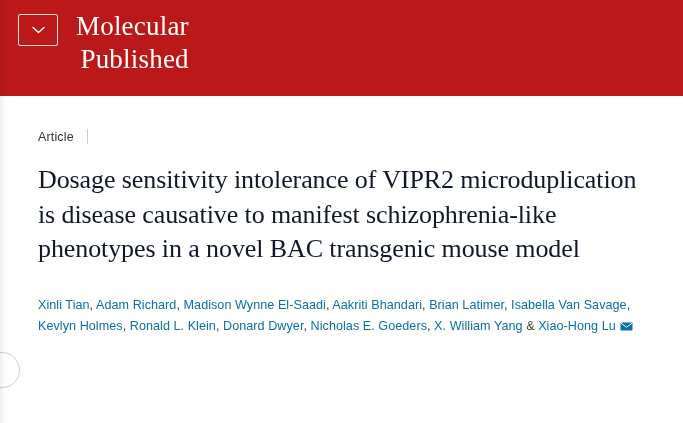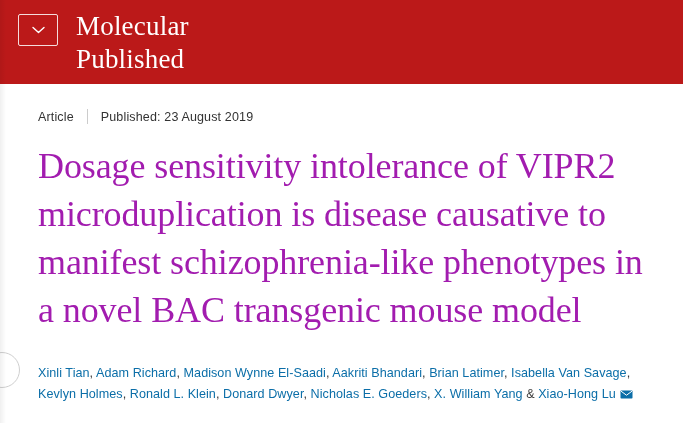--- a/index.html
+++ b/index.html
@@ -12,24 +12,25 @@
     width: 683px;
     height: 423px;
     background: #ffffff;
     overflow: hidden;
     font-family: "Liberation Sans", sans-serif;
   }
 
   
   .masthead {
     position: relative;
-    height: 84px;
+    height: 96px;
     background: #bb1919;
     display: flex;
     align-items: flex-start;
+    text-align: right;
   }
   .journal-toggle {
     width: 38px;
     height: 30px;
     margin: 14px 0 0 18px;
     border: 1px solid rgba(255,255,255,0.85);
     border-radius: 2px;
     display: flex;
     align-items: center;
     justify-content: center;
@@ -45,21 +46,21 @@
     font-size: 27px;
     line-height: 1.22;
     letter-spacing: 0.2px;
     font-weight: 400;
     max-width: 190px;
   }
   .journal-title span { display: block; }
 
   
   .article {
-    padding: 0 38px;
+    padding: 8px 38px;
     box-sizing: border-box;
   }
   .meta {
     display: flex;
     align-items: center;
     padding-top: 25px;
     font-size: 12.5px;
     color: #333333;
     letter-spacing: 0.15px;
   }
@@ -69,23 +70,23 @@
     height: 15px;
     background: #cccccc;
     margin: 0 13px;
   }
   .meta .published { color: #333; }
 
   .title {
     margin: 19px 0 8px 0;
     font-family: "Liberation Serif", serif;
     font-weight: 400;
-    font-size: 36px;
+    font-size: 26px;
     line-height: 1.33;
-    color: #a21caf;
+    color: #0f172a;
     letter-spacing: -0.1px;
   }
 
   .authors {
     margin-top: 28px;
     font-size: 12.6px;
     line-height: 1.68;
     color: #006699;
     letter-spacing: 0.05px;
   }
@@ -139,21 +140,20 @@
       <span>Molecular</span>
       <span>Published</span>
     </div>
   </div>
 
   <div class="article">
 
     <div class="meta">
       <span class="type">Article</span>
       <span class="divider"></span>
-      <span class="published">Published: 23 August 2019</span>
     </div>
 
     <h1 class="title">Dosage sensitivity intolerance of VIPR2 microduplication is disease causative to manifest schizophrenia-like phenotypes in a novel BAC transgenic mouse model</h1>
 
     <div class="authors"><span class="author">Xinli Tian</span><span class="sep">, </span><span class="author">Adam Richard</span><span class="sep">, </span><span class="author">Madison Wynne El-Saadi</span><span class="sep">, </span><span class="author">Aakriti Bhandari</span><span class="sep">, </span><span class="author">Brian Latimer</span><span class="sep">, </span><span class="author">Isabella Van Savage</span><span class="sep">, </span><span class="author">Kevlyn Holmes</span><span class="sep">, </span><span class="author">Ronald L. Klein</span><span class="sep">, </span><span class="author">Donard Dwyer</span><span class="sep">, </span><span class="author">Nicholas E. Goeders</span><span class="sep">, </span><span class="author">X. William Yang</span><span class="amp"> &amp; </span><span class="author">Xiao-Hong Lu</span><span class="envelope"><svg width="13" height="9" viewBox="0 0 13 9" aria-hidden="true">
             <rect x="0.5" y="0.5" width="12" height="8" rx="0.8" fill="#0b6ea8"></rect>
             <path d="M0.9 1.1 L6.5 5.2 L12.1 1.1" fill="none" stroke="#ffffff" stroke-width="1"></path>
           </svg></span></div>
 
   </div>

